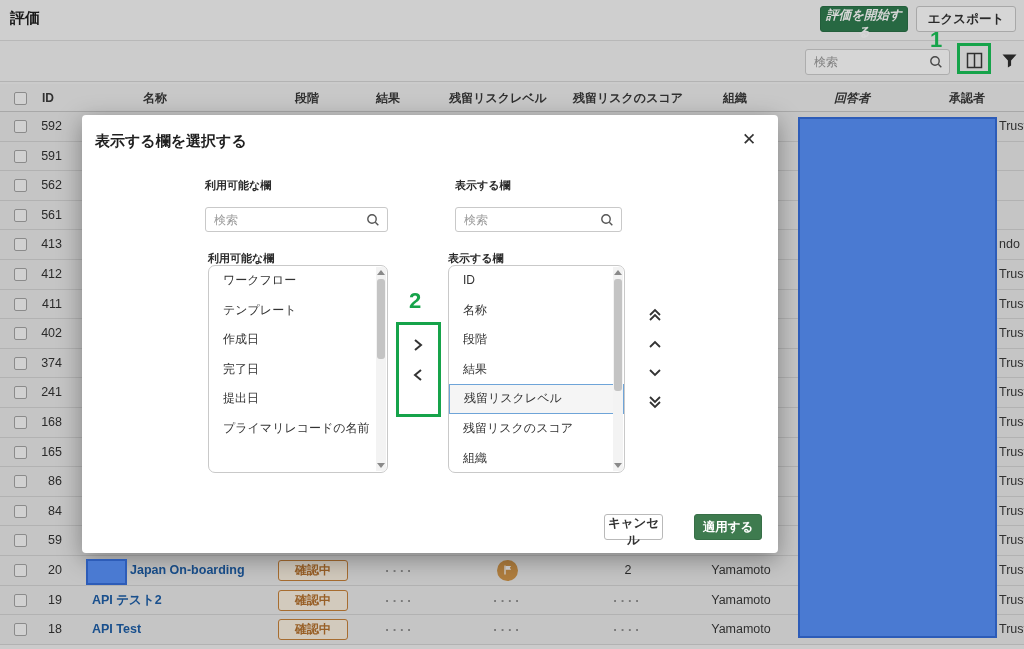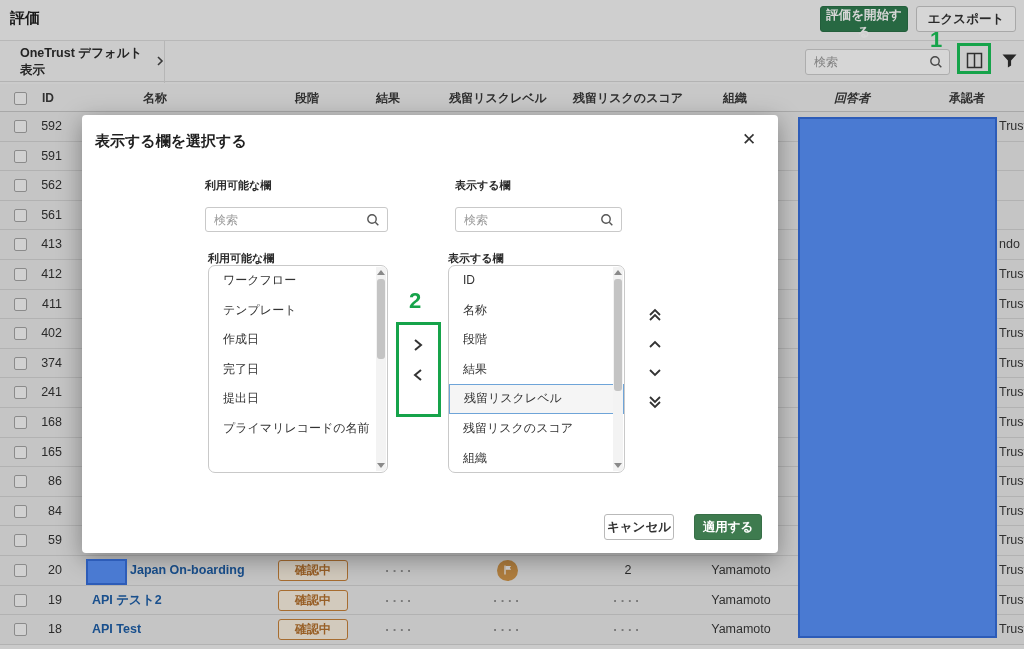--- a/index.html
+++ b/index.html
@@ -5,21 +5,21 @@
   * { margin:0; padding:0; box-sizing:border-box; }
   html,body { width:1024px; height:649px; overflow:hidden; }
   body { position:relative; font-family:"Liberation Sans","DejaVu Sans",sans-serif; background:#f2f2f2; color:#333; }
 
   
   .topbar { position:absolute; left:0; top:0; width:1024px; height:40px; background:#f7f7f7; }
   .page-title { position:absolute; left:10px; top:9px; font-size:15px; font-weight:bold; color:#1f1f1f; }
   .btn { position:absolute; height:26px; font-size:12.5px; font-weight:bold; border-radius:3px; cursor:pointer; border:1px solid transparent; }
   .btn.green { background:#2f7d4f; color:#fff; border-color:#2a7047; }
   .btn.white { background:#ffffff; color:#333; border-color:#c9c9c9; }
-  #btn-start { left:820px; top:6px; width:88px; }
+  #btn-start { left:820px; top:6px; width:88px;font-style:italic; }
   #btn-export { left:916px; top:6px; width:100px; }
 
   .toolbar { position:absolute; left:0; top:40px; width:1024px; height:42px; background:#f4f4f4; border-top:1px solid #dcdcdc; border-bottom:1px solid #d6d6d6; }
   .view-tab { position:absolute; left:0; top:0; height:42px; width:165px; border-right:1px solid #d9d9d9; display:flex; align-items:center; padding-left:20px; gap:8px; font-size:12.5px; font-weight:bold; color:#2b2b2b; cursor:pointer; }
   .searchbox { position:absolute; left:805px; top:8px; width:145px; height:26px; background:#fff; border:1px solid #cfcfcf; border-radius:3px; }
   .searchbox input { position:absolute; left:8px; top:1px; width:112px; height:22px; border:none; outline:none; font-size:12px; background:transparent; color:#333; }
   .searchbox input::placeholder { color:#9a9a9a; }
   .searchbox .mag { position:absolute; right:6px; top:5px; }
   .iconbtn { position:absolute; top:8px; width:26px; height:26px; background:transparent; border:none; cursor:pointer; display:flex; align-items:center; justify-content:center; }
   #btn-columns { left:961px; }
@@ -57,21 +57,21 @@
   .listbox { position:absolute; border:1px solid #c9c9c9; border-radius:7px; background:#fff; overflow:hidden; }
   .litem { position:relative; height:29.6px; line-height:29.6px; padding-left:14px; font-size:12px; color:#333; cursor:pointer; }
   .litem.selected { border:1px solid #6ea4d8; background:#f5f5f5; line-height:27.6px; }
   .sbar { position:absolute; right:1px; top:1px; bottom:1px; width:10px; background:#f3f3f3; }
   .sbar .thumb { position:absolute; left:1px; width:8px; background:#c4c4c4; border-radius:3px; }
   .sarrow { position:absolute; left:1px; width:0; height:0; border-left:4px solid transparent; border-right:4px solid transparent; }
   .sarrow.up { top:3px; border-bottom:5px solid #8a8a8a; }
   .sarrow.down { bottom:3px; border-top:5px solid #8a8a8a; }
   .xferbtn, .ordbtn { position:absolute; width:22px; height:22px; border:none; background:transparent; cursor:pointer; display:flex; align-items:center; justify-content:center; }
   .mbtn { position:absolute; height:26px; border-radius:3px; font-size:12.5px; font-weight:bold; cursor:pointer; }
-  .mbtn.cancel { left:522px; top:399px; width:70px; background:#fff; border:1px solid #b9b9b9; color:#333; }
+  .mbtn.cancel { left:522px; top:399px; width:59px; background:#fff; border:1px solid #b9b9b9; color:#333; }
   .mbtn.apply { left:612px; top:399px; width:68px; background:#3e7b4f; border:1px solid #376f47; color:#fff; }
 
   
   .redact { position:absolute; background:#4a7ad2; border:2px solid #2d5cb8; z-index:70; }
   #redact-big { left:798px; top:117px; width:199px; height:521px; }
   #redact-small { left:86px; top:559px; width:41px; height:26px; }
   .marker-box { position:absolute; border:3px solid #16a34a; z-index:80; background:transparent; }
   #marker-box-1 { left:957px; top:43px; width:34px; height:31px; }
   #marker-box-2 { left:396px; top:322px; width:45px; height:95px; }
   .marker-num { position:absolute; z-index:80; color:#16a34a; font-size:22px; font-weight:bold; }
@@ -81,28 +81,20 @@
 </head>
 <body>
 
 <div class="topbar">
   <div class="page-title">評価</div>
   <button class="btn green" id="btn-start">評価を開始する</button>
   <button class="btn white" id="btn-export">エクスポート</button>
 </div>
 
 <div class="toolbar">
-  <div class="view-tab">
-    <span>OneTrust デフォルト表示</span>
-    <span>
-      <svg width="8" height="10" viewBox="0 0 8 10">
-          <path d="M2 1l4 4-4 4" fill="none" stroke="#444" stroke-width="1.6"></path>
-        </svg>
-    </span>
-  </div>
   <div class="searchbox">
     <input placeholder="検索" style="">
     <span class="mag">
       <svg width="14" height="14" viewBox="0 0 14 14">
           <circle cx="6" cy="6" r="4.2" fill="none" stroke="#555" stroke-width="1.4"></circle>
           <path d="M9.3 9.3l3 3" stroke="#555" stroke-width="1.4"></path>
         </svg>
     </span>
   </div>
   <button class="iconbtn" id="btn-columns">

